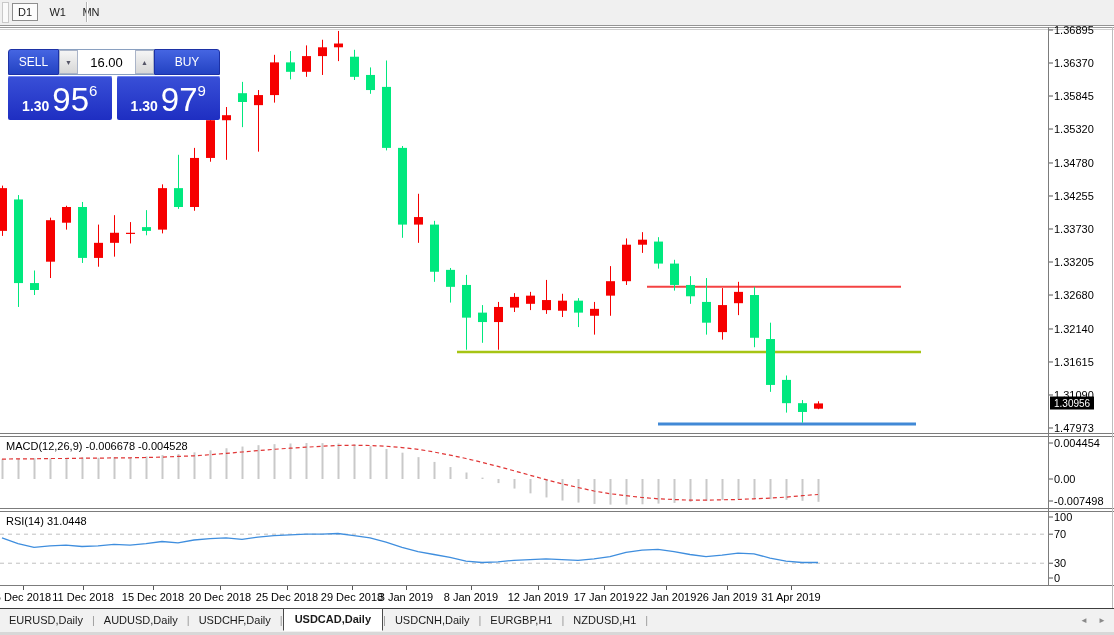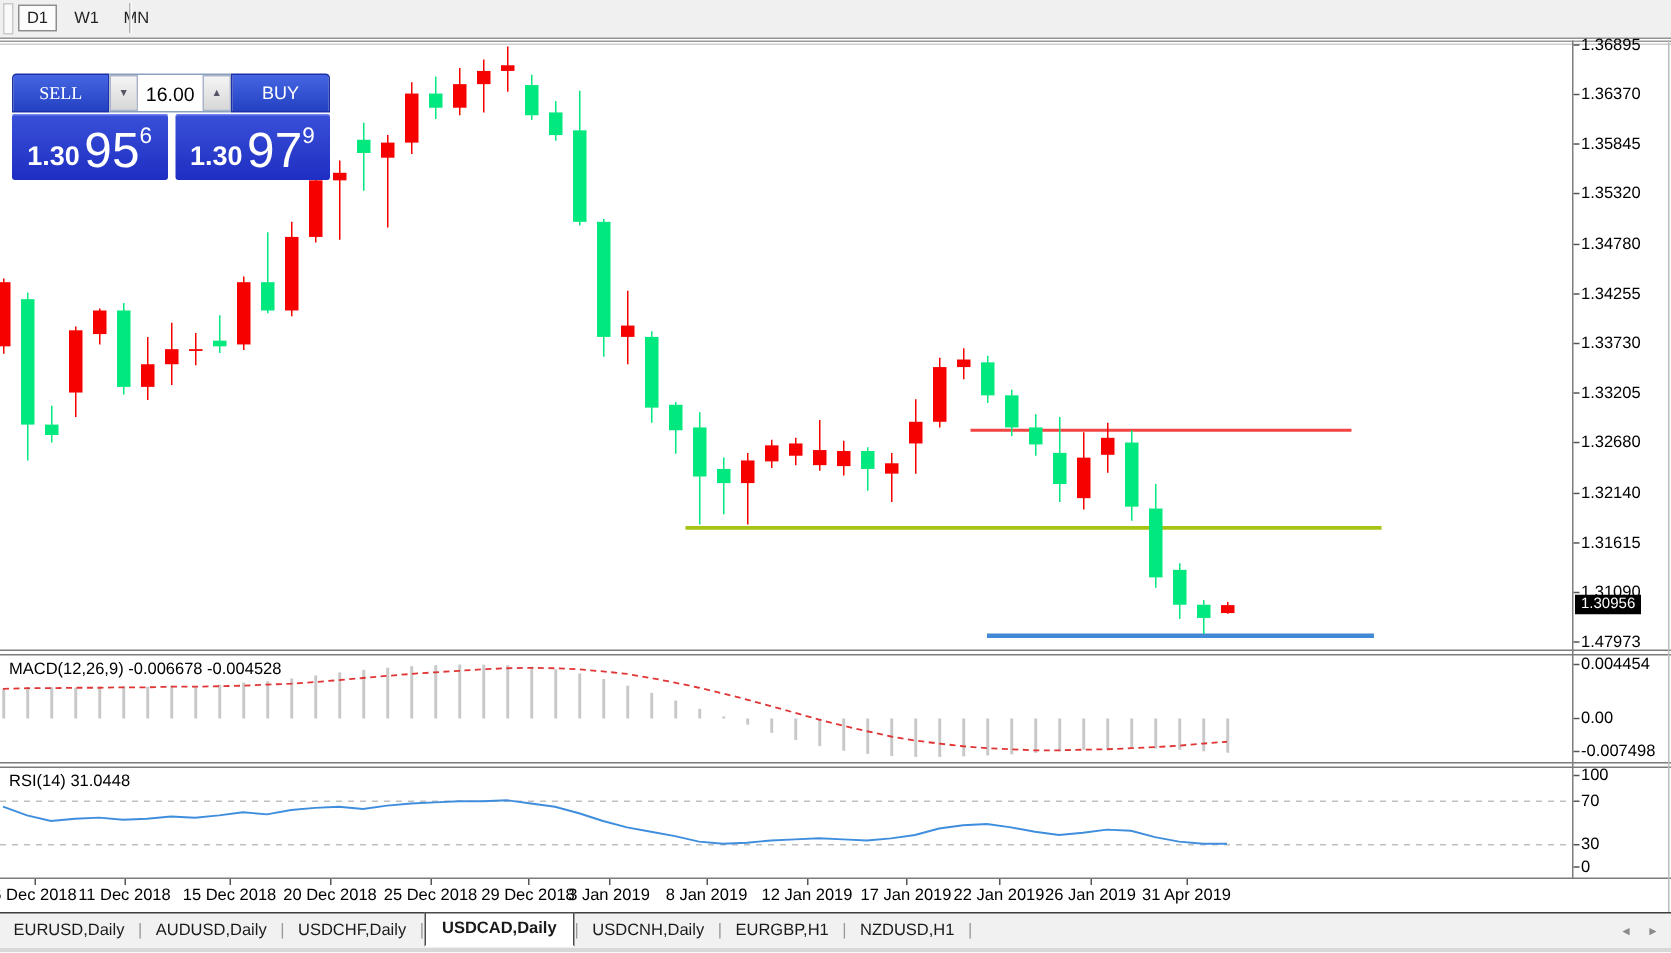--- a/index.html
+++ b/index.html
@@ -15,31 +15,31 @@
   .tsep{position:absolute;left:86px;top:2px;width:1px;height:20px;background:#b3b3b3;border-right:1px solid #fff;}
   
   .chart-title{position:absolute;left:9px;top:33px;font-size:11px;color:#000;white-space:nowrap;}
   .chart-title .arr{font-size:8px;margin-right:7px;position:relative;top:-1px;}
   .chart-title .sym{margin-right:8px;}
   
   .trade-panel{position:absolute;left:8px;top:49px;width:212px;}
   .tp-row1{display:flex;height:26px;}
   .sell-btn,.buy-btn{color:#fff;font-size:12px;font-family:inherit;border:1px solid #1c31a6;
       background:linear-gradient(#4565e2,#2342c2);}
-  .sell-btn{width:65px;border-radius:3px 0 0 0;font-family:Liberation Serif, serif;}
+  .sell-btn{width:51px;border-radius:3px 0 0 0;}
   .buy-btn{width:66px;border-radius:0 3px 0 0;}
   .vol-box{flex:1;display:flex;background:#fff;border-top:1px solid #8aa0c0;border-bottom:1px solid #8aa0c0;}
   .spin{width:19px;border:1px solid #aab4c8;background:linear-gradient(#f5f5f5,#d7d7d7);color:#556;
         font-size:7px;padding:0;font-family:inherit;}
   .vol-input{width:0;flex:1;border:none;outline:none;text-align:center;font-size:13px;font-family:inherit;color:#000;}
   .tp-row2{display:flex;gap:5px;height:44px;margin-top:1px;}
   .big-price{flex:1;border:none;border-radius:2px;color:#fff;font-family:inherit;
       background:linear-gradient(#3950d8,#1e2ec2);box-shadow:inset 0 1px 0 #6f82f0;
       display:flex;align-items:flex-end;justify-content:center;padding:0 0 7px 0;}
-  .big-price .pfx{font-size:18px;font-weight:700;margin-right:3px;line-height:1;}
+  .big-price .pfx{font-size:14px;font-weight:700;margin-right:3px;line-height:1;}
   .big-price .big{font-size:33px;line-height:0.82;}
   .big-price .sup{font-size:15px;position:relative;top:-15px;line-height:1;}
   
   .ytick{position:absolute;left:1054px;font-size:11px;color:#000;transform:translateY(-50%);white-space:nowrap;}
   .pricetag{position:absolute;left:1050px;background:#000;color:#fff;font-size:10px;line-height:13px;height:13px;
             padding:0 4px;transform:translateY(-50%);}
   .datelabel{position:absolute;top:591px;font-size:11px;color:#000;transform:translateX(-50%);white-space:nowrap;}
   .indlabel{position:absolute;left:6px;font-size:11px;color:#000;white-space:nowrap;}
   svg{position:absolute;left:0;top:0;}
   

